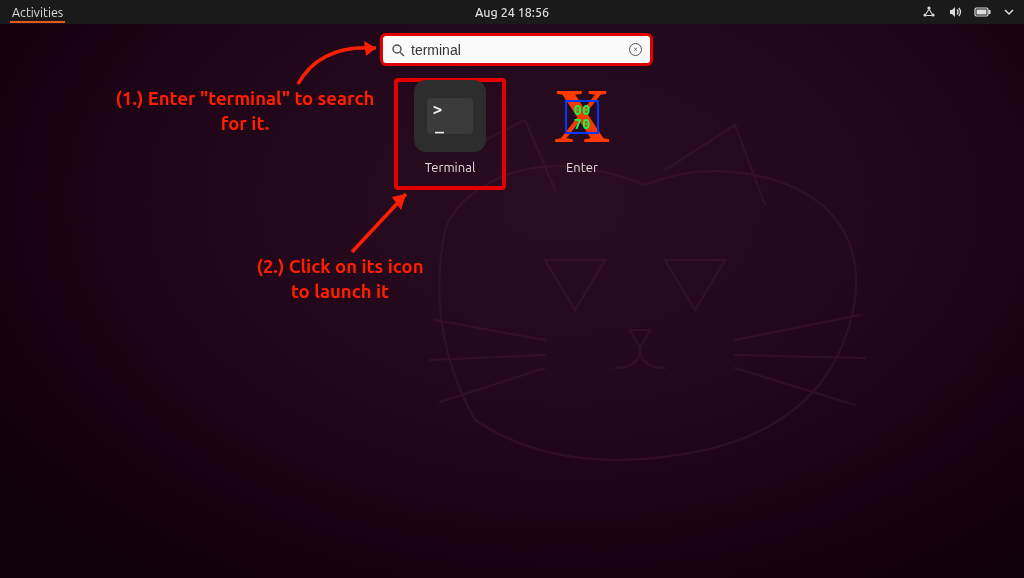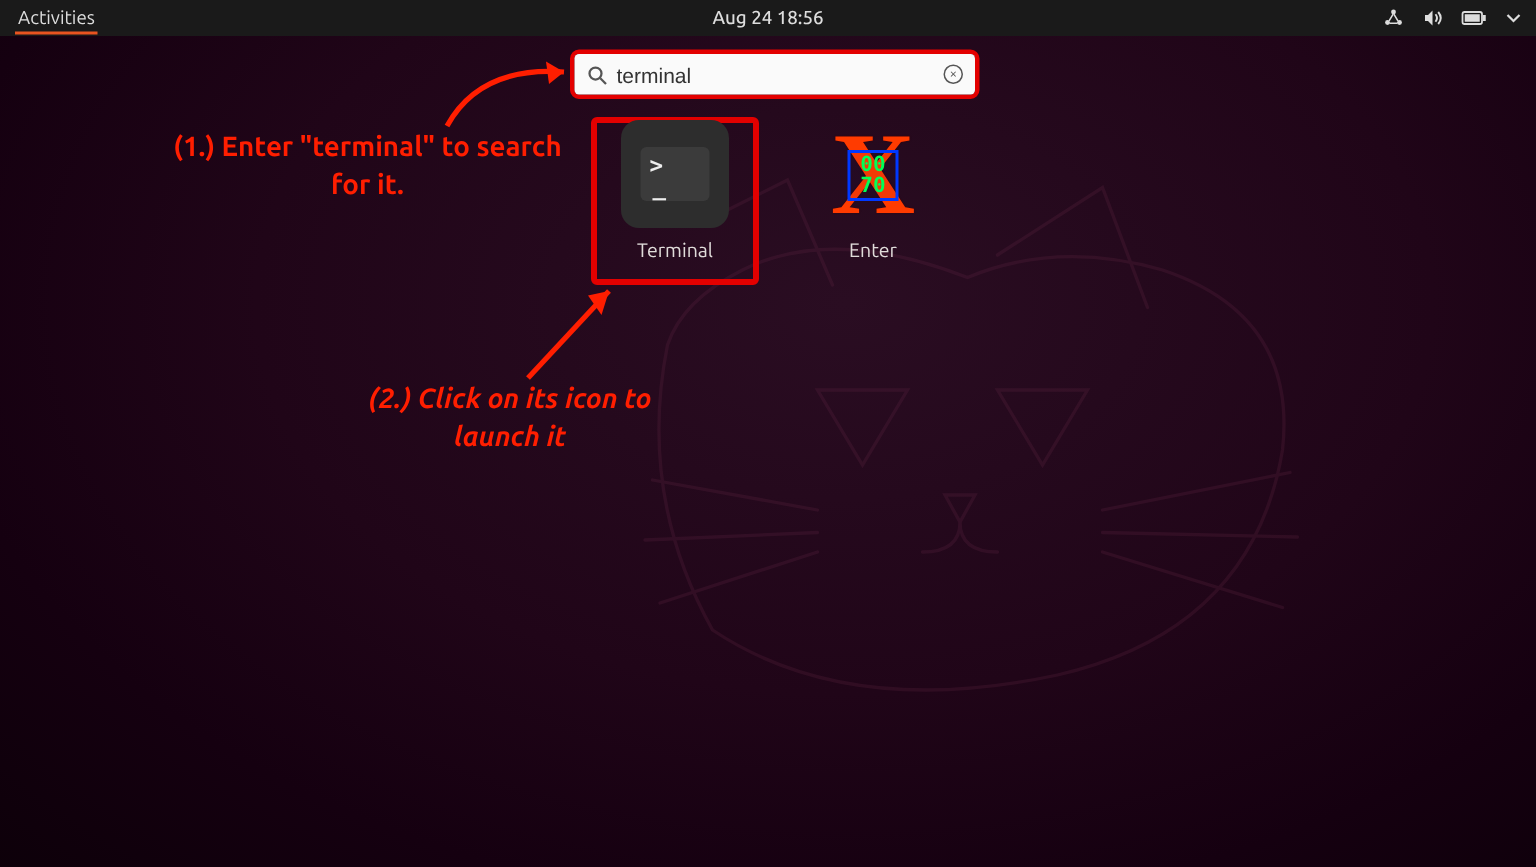--- a/index.html
+++ b/index.html
@@ -82,21 +82,21 @@
     display:flex; flex-direction:column; align-items:center; justify-content:center;
     font-family:monospace; font-size:14px; line-height:14px; font-weight:700; color:#00ff55;
   }
 
   
   .anno {
     position:absolute; color:#ff1e00; font-weight:700; font-size:18.5px;
     text-align:center; line-height:1.35;
   }
   .anno1 { left:115px; top:86px; width:260px; }
-  .anno2 { left:245px; top:254px; width:190px;font-style:italic; }
+  .anno2 { left:245px; top:254px; width:190px; }
 
   
   svg.arrow { position:absolute; overflow:visible; pointer-events:none; }
   .arrow path, .arrow line { stroke:#ff1e00; stroke-width:3.5; fill:none; }
   .arrow polygon { fill:#ff1e00; }
 
   
   .cat {
     position:absolute; left:405px; top:110px; width:480px; height:360px;
     opacity:.22; pointer-events:none;

